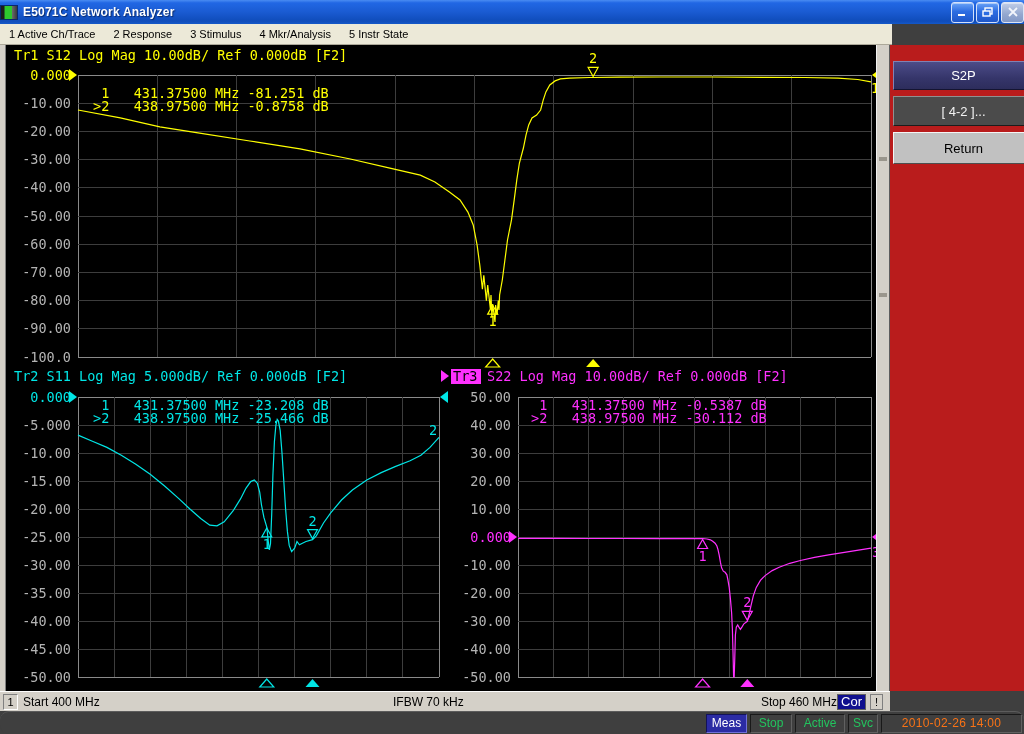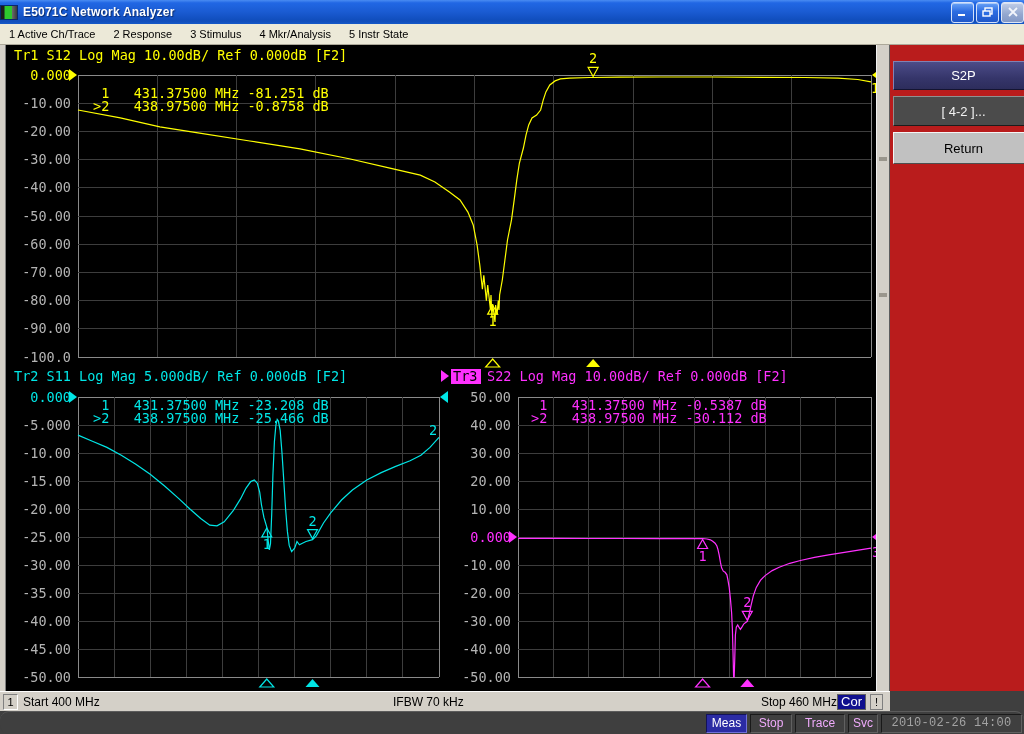--- a/index.html
+++ b/index.html
@@ -10,21 +10,21 @@
     display:flex;align-items:center;padding:0 0;}
   .app-icon{width:16px;height:13px;margin-right:5px;border:1px solid #09276b;
     background:linear-gradient(90deg,#1b1b1b 0%,#1b1b1b 20%,#2ec72e 24%,#2ec72e 66%,#6a6a6a 70%,#3a3a3a 100%);}
   .win-title{color:#fff;font-size:12px;font-weight:bold;text-shadow:1px 1px 1px #0a2a6a;letter-spacing:.2px;}
   .win-btns{margin-left:auto;display:flex;gap:2px;}
   .wbtn{width:21px;height:19px;border-radius:3px;display:flex;align-items:center;justify-content:center;
     border:1px solid #d3e1fb;background:linear-gradient(180deg,#69a3f7 0%,#2d6de2 45%,#1f57c9 100%);
     box-shadow:inset 0 1px 0 rgba(255,255,255,.45);}
   .wbtn.close{background:linear-gradient(180deg,#c0cde8 0%,#93a7cf 60%,#8399c6 100%);border-color:#dde6f6;}
   
-  .menubar{position:absolute;left:0;top:24px;width:1024px;height:21px;background:#ece9d8;
+  .menubar{position:absolute;left:0;top:24px;width:892px;height:21px;background:#ece9d8;
     border-bottom:1px solid #aca899;display:flex;align-items:center;font-size:11px;color:#000;box-sizing:border-box;}
   .menu-item{padding:3px 9px;cursor:default;}
   
   .screen{position:absolute;left:0;top:45px;width:1024px;height:646px;background:#3f3f3f;}
   .edge-left{position:absolute;left:0;top:0;width:6px;height:646px;background:#d4d0c8;border-right:1px solid #7f7f7f;box-sizing:border-box;}
   .plot-black{position:absolute;left:6px;top:0;width:870px;height:646px;background:#000;}
   .splitter{position:absolute;left:876px;top:0;width:14px;height:646px;background:#d4d0c8;
     border-left:1px solid #f2f2f2;border-right:1px solid #5d5d5d;box-sizing:border-box;}
   .splitter .notch{position:absolute;left:2px;width:8px;height:4px;background:#9a968c;}
   #screen-svg{position:absolute;left:0;top:0;width:884px;height:646px;}
@@ -46,26 +46,26 @@
   .sb-start{position:absolute;left:23px;top:3px;}
   .sb-ifbw{position:absolute;left:393px;top:3px;}
   .sb-stop{position:absolute;right:53px;top:3px;}
   .sb-cor{position:absolute;right:24px;top:2px;height:14px;line-height:14px;padding:0 3px;background:#10108e;color:#fff;
     border:1px solid #606060;font-size:13px;}
   .sb-warn{position:absolute;right:7px;top:2px;height:14px;line-height:14px;padding:0 4px;background:#d4d0c8;color:#000;
     border:1px solid #7f7f7f;font-size:11px;}
   
   .instrbar{position:absolute;left:0;top:711px;width:1024px;height:23px;background:#3f3f3f;border-top:1px solid #5c5c5c;box-sizing:border-box;border-radius:9px;}
   .ib{position:absolute;top:2px;height:17px;line-height:17px;text-align:center;font-size:12px;border:1px solid;
-    border-color:#191919 #616161 #616161 #191919;color:#f0abfc;background:#3f3f3f;box-sizing:content-box;}
+    border-color:#191919 #616161 #616161 #191919;color:#22c55e;background:#3f3f3f;box-sizing:content-box;}
   .ib-meas{left:706px;width:39px;background:#2b2ba4;color:#fff;border-color:#12125a #7070d8 #7070d8 #12125a;}
   .ib-stop{left:750px;width:40px;}
   .ib-extref{left:795px;width:48px;}
   .ib-svc{left:848px;width:28px;}
-  .ib-date{left:881px;width:139px;color:#a3a3a3;letter-spacing:.3px;font-family:Liberation Mono, monospace;}
+  .ib-date{left:881px;width:139px;color:#f97316;letter-spacing:.3px;}
 </style>
 </head>
 <body>
 
 <div id="root">
 
   <div class="titlebar">
     <span class="app-icon"></span>
     <span class="win-title">E5071C Network Analyzer</span>
     <span class="win-btns">
@@ -266,18 +266,18 @@
       <span class="sb-ifbw">IFBW 70 kHz</span>
       <span class="sb-stop">Stop 460 MHz</span>
       <span class="sb-cor">Cor</span>
       <span class="sb-warn">!</span>
     </div>
   </div>
 
   <div class="instrbar">
     <span class="ib ib-meas">Meas</span>
     <span class="ib ib-stop">Stop</span>
-    <span class="ib ib-extref">Trace</span>
+    <span class="ib ib-extref">Active</span>
     <span class="ib ib-svc">Svc</span>
     <span class="ib ib-date">2010-02-26 14:00</span>
   </div>
 
 </div>
 
 </body></html>

